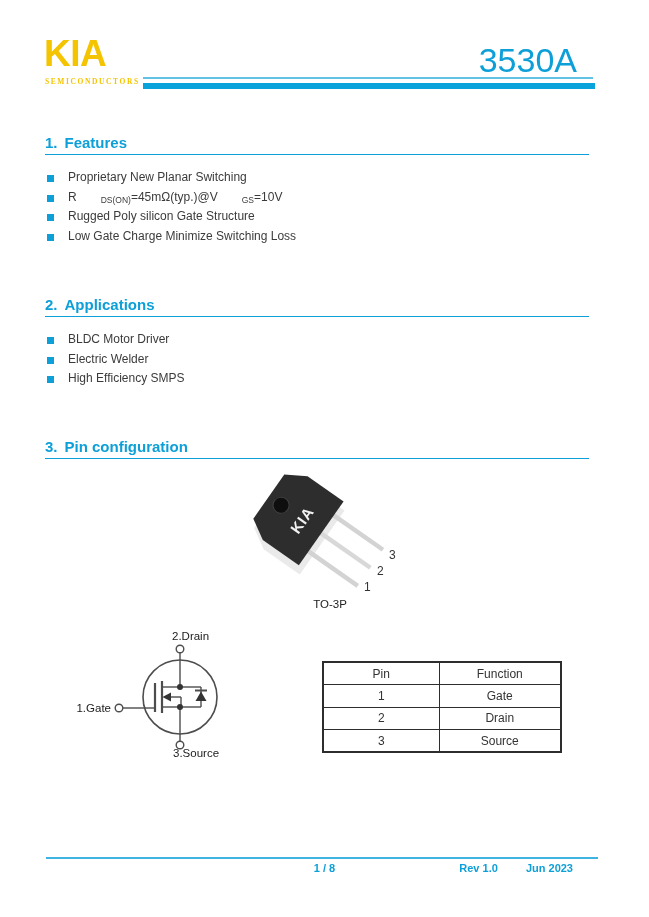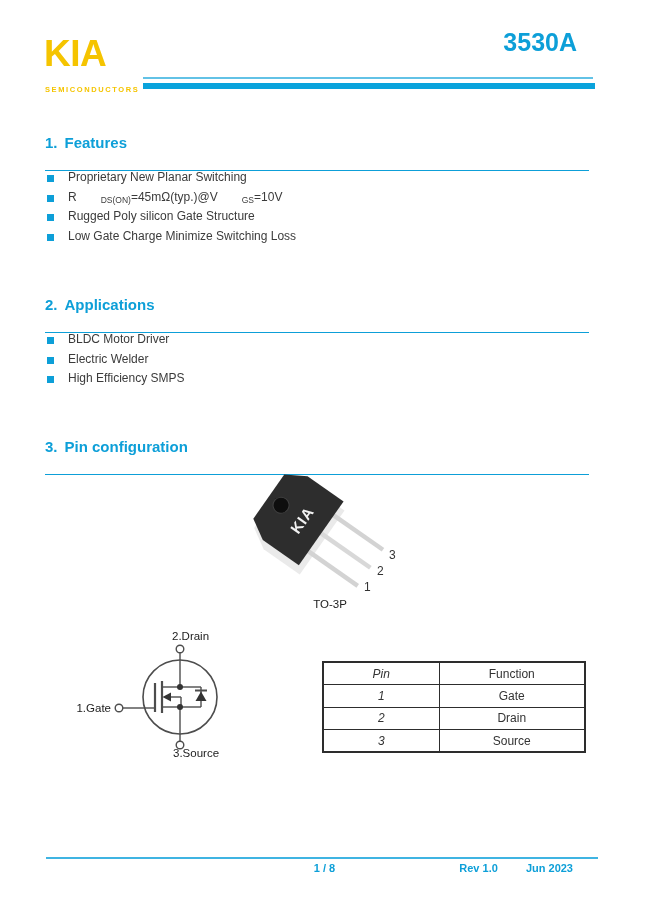--- a/index.html
+++ b/index.html
@@ -11,47 +11,47 @@
   }
   *{box-sizing:border-box;margin:0;padding:0;}
   html,body{background:#fff;}
   .page{
     position:relative;width:649px;height:917px;background:#fff;overflow:hidden;
     font-family:"Liberation Sans","DejaVu Sans",sans-serif;
   }
   
   .logo{position:absolute;left:44px;top:33px;font-size:37px;font-weight:bold;
         color:var(--yellow);letter-spacing:-0.5px;}
-  .logo-sub{position:absolute;left:45px;top:85px;font-size:7.5px;font-weight:bold;
-        color:var(--yellow);letter-spacing:1.6px;}
+  .logo-sub{position:absolute;left:45px;top:77px;font-size:7.5px;font-weight:bold;
+        color:var(--yellow);letter-spacing:1.6px;font-family:Liberation Serif, serif;}
   .hdr-sub{position:absolute;left:143px;top:35px;font-size:13px;font-weight:bold;
         color:var(--accent);line-height:18.5px;}
-  .part-number{position:absolute;top:28px;right:72px;font-size:25px;color:var(--accent);font-weight:bold;}
+  .part-number{position:absolute;top:41px;right:72px;font-size:34px;color:var(--accent);}
   .rule-thin{position:absolute;left:143px;top:77px;width:450px;height:1.5px;background:var(--accent-light);}
   .rule-thick{position:absolute;left:143px;top:83px;width:452px;height:5.5px;background:var(--accent-bar);}
   
   .sec-head{position:absolute;left:45px;width:544px;color:var(--accent);
-        font-size:15px;font-weight:bold;padding-bottom:19px;
+        font-size:15px;font-weight:bold;padding-bottom:3px;
         border-bottom:1.5px solid var(--accent);}
   .sec-num{display:inline-block;margin-right:7px;}
   
   .bullet-list{position:absolute;left:47px;list-style:none;}
   .bullet-list li{display:flex;align-items:flex-start;height:19.6px;
         font-size:12px;color:var(--body-text);}
   .bullet{flex:0 0 auto;width:7px;height:7px;background:var(--accent);margin:5px 14px 0 0;}
   sub.ss{font-size:8.5px;vertical-align:-2px;letter-spacing:0;padding-left:24px;}
   
   .fig{position:absolute;}
   
   .pin-table{position:absolute;left:322px;top:661px;border-collapse:collapse;}
   .pin-table td{border:1.5px solid #2d2d2d;height:22.6px;text-align:center;
         vertical-align:middle;font-size:12px;color:#333;}
   .pin-table{border:2px solid #2d2d2d;}
-  .pin-table .c1{width:116px;font-style:italic;}
-  .pin-table .c2{width:146px;}
+  .pin-table .c1{width:116px;}
+  .pin-table .c2{width:122px;}
   
   .footer-rule{position:absolute;left:46px;top:857px;width:552px;height:1.5px;background:#3fb4e2;}
   .page-num{position:absolute;left:0;right:0;top:862px;text-align:center;
         font-size:11px;font-weight:bold;color:var(--accent);}
   .revision{position:absolute;top:862px;right:76px;font-size:11px;font-weight:bold;
         color:var(--accent);}
   .revision span{margin-left:25px;}
   .revision span:first-child{margin-left:4px;}
 </style>
 </head>

